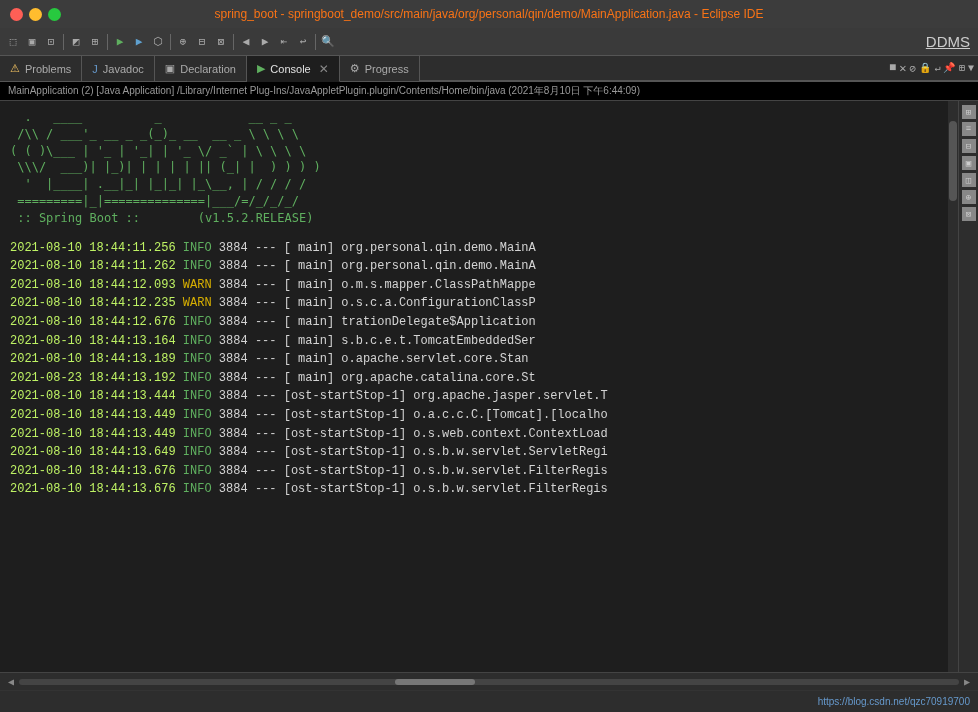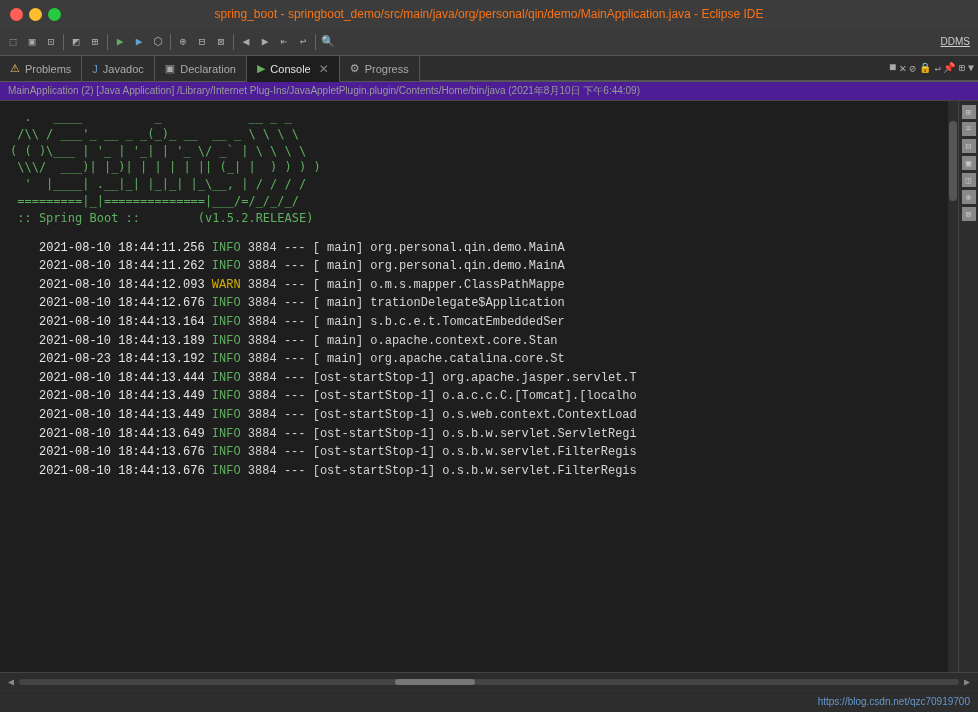--- a/index.html
+++ b/index.html
@@ -74,21 +74,21 @@
     }
     .tab-close {
       font-size: 12px;
       color: #888;
       margin-left: 3px;
       cursor: pointer;
     }
 
     
     .status-bar {
-      background: #4c1d95;
+      background: #000000;
       padding: 2px 8px;
       font-size: 10px;
       font-family: -apple-system, sans-serif;
       color: #999;
       border-bottom: 1px solid #444;
       flex-shrink: 0;
       white-space: nowrap;
       overflow: hidden;
     }
 
@@ -124,21 +124,21 @@
       line-height: 1.4;
       margin-bottom: 12px;
       white-space: pre;
     }
 
     .log-line {
       white-space: nowrap;
       overflow: hidden;
       line-height: 1.55;
     }
-    .log-date { color: #e5e5e5; margin-left: 29px; }
+    .log-date { color: #bef264; }
     .log-info { color: #5faf5f; }
     .log-warn { color: #d7af00; }
     .log-thread { color: #d4d4d4; }
     .log-class { color: #d4d4d4; }
 
     
     .scrollbar-track {
       width: 10px;
       background: #2d2d2d;
       flex-shrink: 0;
@@ -274,21 +274,21 @@
   <span class="t-icon">⊟</span>
   <span class="t-icon">⊠</span>
   <span class="t-sep"></span>
   <span class="t-icon">◀</span>
   <span class="t-icon">▶</span>
   <span class="t-icon">⇤</span>
   <span class="t-icon">↩</span>
   <span class="t-sep"></span>
   <span class="t-icon">🔍</span>
   <span style="flex:1"></span>
-  <span class="t-icon" style="color:#ccc; font-family:sans-serif; font-size:10px; width:auto; padding:0 4px;text-decoration:underline;">DDMS</span>
+  <span class="t-icon" style="color:#ccc; font-family:sans-serif; font-size:15px; width:auto; padding:0 4px;text-decoration:underline;">DDMS</span>
 </div>
 
 <div class="tab-bar">
   <div class="tab">
     <span style="color:#f0c060;">⚠</span>
     <span>Problems</span>
   </div>
   <div class="tab">
     <span style="color:#6699cc;">J</span>
     <span>Javadoc</span>
@@ -334,23 +334,24 @@
 ( ( )\___ | '_ | '_| | '_ \/ _` | \ \ \ \
  \\\/  ___)| |_)| | | | | || (_| |  ) ) ) )
   '  |____| .__|_| |_|_| |_\__, | / / / /
  =========|_|==============|___/=/_/_/_/
  :: Spring Boot ::        (v1.5.2.RELEASE)</pre>
 
       <div id="log-container">
           <div class="log-line"><span class="log-date">2021-08-10 18:44:11.256</span> <span class="log-info">INFO</span> <span class="log-thread">3884</span> <span>---</span> <span class="log-thread">[           main]</span> <span class="log-class">org.personal.qin.demo.MainA</span></div>
           <div class="log-line"><span class="log-date">2021-08-10 18:44:11.262</span> <span class="log-info">INFO</span> <span class="log-thread">3884</span> <span>---</span> <span class="log-thread">[           main]</span> <span class="log-class">org.personal.qin.demo.MainA</span></div>
           <div class="log-line"><span class="log-date">2021-08-10 18:44:12.093</span> <span class="log-warn">WARN</span> <span class="log-thread">3884</span> <span>---</span> <span class="log-thread">[           main]</span> <span class="log-class">o.m.s.mapper.ClassPathMappe</span></div>
+          <div class="log-line"><span class="log-date">2021-08-10 18:44:12.235</span> <span class="log-warn">WARN</span> <span class="log-thread">3884</span> <span>---</span> <span class="log-thread">[           main]</span> <span class="log-class">o.s.c.a.ConfigurationClassP</span></div>
           <div class="log-line"><span class="log-date">2021-08-10 18:44:12.676</span> <span class="log-info">INFO</span> <span class="log-thread">3884</span> <span>---</span> <span class="log-thread">[           main]</span> <span class="log-class">trationDelegate$Application</span></div>
           <div class="log-line"><span class="log-date">2021-08-10 18:44:13.164</span> <span class="log-info">INFO</span> <span class="log-thread">3884</span> <span>---</span> <span class="log-thread">[           main]</span> <span class="log-class">s.b.c.e.t.TomcatEmbeddedSer</span></div>
-          <div class="log-line"><span class="log-date">2021-08-10 18:44:13.189</span> <span class="log-info">INFO</span> <span class="log-thread">3884</span> <span>---</span> <span class="log-thread">[           main]</span> <span class="log-class">o.apache.context.core.Stan</span></div>
+          <div class="log-line"><span class="log-date">2021-08-10 18:44:13.189</span> <span class="log-info">INFO</span> <span class="log-thread">3884</span> <span>---</span> <span class="log-thread">[           main]</span> <span class="log-class">o.apache.servlet.core.Stan</span></div>
           <div class="log-line"><span class="log-date">2021-08-23 18:44:13.192</span> <span class="log-info">INFO</span> <span class="log-thread">3884</span> <span>---</span> <span class="log-thread">[           main]</span> <span class="log-class">org.apache.catalina.core.St</span></div>
           <div class="log-line"><span class="log-date">2021-08-10 18:44:13.444</span> <span class="log-info">INFO</span> <span class="log-thread">3884</span> <span>---</span> <span class="log-thread">[ost-startStop-1]</span> <span class="log-class">org.apache.jasper.servlet.T</span></div>
           <div class="log-line"><span class="log-date">2021-08-10 18:44:13.449</span> <span class="log-info">INFO</span> <span class="log-thread">3884</span> <span>---</span> <span class="log-thread">[ost-startStop-1]</span> <span class="log-class">o.a.c.c.C.[Tomcat].[localho</span></div>
           <div class="log-line"><span class="log-date">2021-08-10 18:44:13.449</span> <span class="log-info">INFO</span> <span class="log-thread">3884</span> <span>---</span> <span class="log-thread">[ost-startStop-1]</span> <span class="log-class">o.s.web.context.ContextLoad</span></div>
           <div class="log-line"><span class="log-date">2021-08-10 18:44:13.649</span> <span class="log-info">INFO</span> <span class="log-thread">3884</span> <span>---</span> <span class="log-thread">[ost-startStop-1]</span> <span class="log-class">o.s.b.w.servlet.ServletRegi</span></div>
           <div class="log-line"><span class="log-date">2021-08-10 18:44:13.676</span> <span class="log-info">INFO</span> <span class="log-thread">3884</span> <span>---</span> <span class="log-thread">[ost-startStop-1]</span> <span class="log-class">o.s.b.w.servlet.FilterRegis</span></div>
           <div class="log-line"><span class="log-date">2021-08-10 18:44:13.676</span> <span class="log-info">INFO</span> <span class="log-thread">3884</span> <span>---</span> <span class="log-thread">[ost-startStop-1]</span> <span class="log-class">o.s.b.w.servlet.FilterRegis</span></div>
         </div>
 
     </div>

